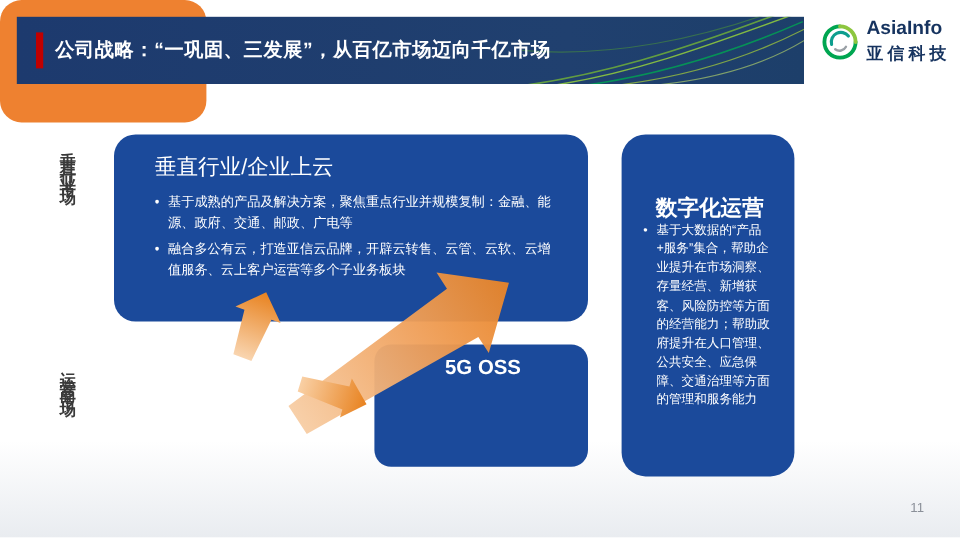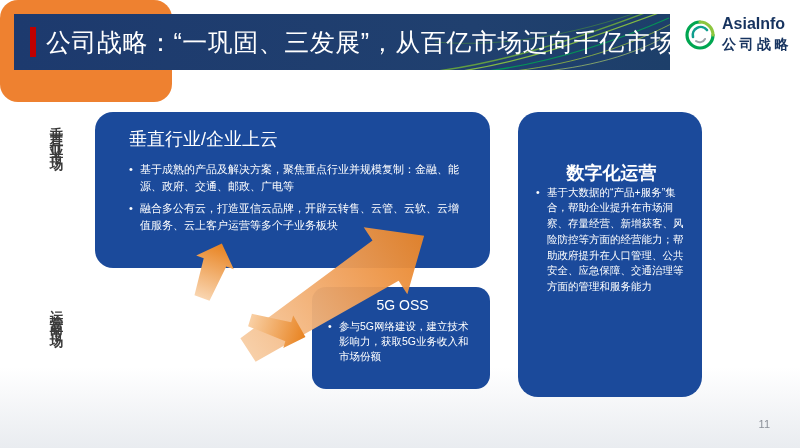--- a/index.html
+++ b/index.html
@@ -10,21 +10,21 @@
     background:linear-gradient(180deg,#ffffff 0%,#ffffff 82%,#e9ecf0 100%);
   }
 
   
   .header {
     position:absolute; left:14px; top:14px; width:656px; height:56px;
     background:linear-gradient(90deg,#1d3a6e 0%,#20406f 70%,#1d3f6a 100%);
     display:flex; align-items:center; padding-left:16px;
   }
   .accent-bar { width:6px; height:30px; background:#c00000; margin-right:10px; flex:0 0 auto; }
-  .header-title { color:#ffffff; font-size:25px; font-weight:normal; letter-spacing:0.5px; white-space:nowrap; z-index:2; }
+  .header-title { color:#ffffff; font-size:16px; font-weight:bold; letter-spacing:0.5px; white-space:nowrap; z-index:2; }
   .waves { position:absolute; right:0; top:0; width:235px; height:56px; }
 
   
   .logo { position:absolute; right:8px; top:15px; display:flex; align-items:center; gap:6px; }
   .logo-icon { width:32px; height:32px; margin-top:2px; }
   .logo-name { color:#16335f; font-size:16px; font-weight:bold; line-height:1.1; }
   .logo-cn { color:#16335f; font-size:14px; font-weight:bold; letter-spacing:3.5px; margin-top:3px; }
 
   
   .vlabel {
@@ -42,24 +42,24 @@
   .bullets li { position:relative; padding-left:11px; margin-bottom:6px; font-size:11px; line-height:1.5; }
   .bullets li::before { content:"\2022"; position:absolute; left:0; top:0; }
 
   .box-bss {
     left:95px; top:287px; width:172px; height:102px; border-radius:18px;
     background:#ee8130; display:flex; align-items:center; justify-content:center;
     font-size:17px; font-weight:bold;
   }
 
   .box-5g { left:312px; top:287px; width:178px; height:102px; border-radius:14px; padding:10px 13px 0 16px; }
-  .box-5g .box-title { font-size:14px; font-weight:normal; text-align:center; margin-bottom:6px; }
+  .box-5g .box-title { font-size:17px; font-weight:bold; text-align:center; margin-bottom:6px; }
   .box-5g .bullets li { font-size:10.5px; line-height:1.45; margin-bottom:0; }
 
-  .box-dsaas { left:518px; top:112px; width:184px; height:285px; border-radius:20px; padding:50px 15px 0 18px; }
+  .box-dsaas { left:518px; top:112px; width:144px; height:285px; border-radius:20px; padding:50px 15px 0 18px; }
   .box-dsaas .box-title { font-size:18px; font-weight:bold; text-align:center; line-height:1.25; }
   .box-dsaas .box-subtitle { font-size:15px; font-weight:bold; text-align:center; margin-bottom:14px; }
   .box-dsaas .bullets li { font-size:10.5px; line-height:1.5; }
 
   
   .arrows { position:absolute; left:0; top:0; width:800px; height:448px; pointer-events:none; }
 
   
   .page-number { position:absolute; right:30px; top:418px; font-size:11px; color:#8b9099; }
 </style>
@@ -83,44 +83,41 @@
 
   <div class="logo">
     <svg class="logo-icon" viewBox="0 0 32 32">
       <path d="M16,3 A13,13 0 1 0 29,16" stroke="#00a651" stroke-width="3.2" fill="none" stroke-linecap="round"></path>
       <path d="M16,3 A13,13 0 0 1 29,16" stroke="#8dc63f" stroke-width="3.2" fill="none" stroke-linecap="round"></path>
       <path d="M9,18 A8,8 0 0 1 23,11" stroke="#0e9e8e" stroke-width="2.6" fill="none" stroke-linecap="round"></path>
       <path d="M12,22 A6,6 0 0 0 21,20" stroke="#9aa0a6" stroke-width="2" fill="none" stroke-linecap="round"></path>
     </svg>
     <div class="logo-text">
       <div class="logo-name">AsiaInfo</div>
-      <div class="logo-cn">公司战略</div>
+      <div class="logo-cn">亚信科技</div>
     </div>
   </div>
 
   <div class="vlabel vlabel-top">垂直行业市场</div>
   <div class="vlabel vlabel-bottom">运营商市场</div>
 
   <div class="box box-vertical">
     <div class="box-title">垂直行业/企业上云</div>
     <ul class="bullets">
       <li>基于成熟的产品及解决方案，聚焦重点行业并规模复制：金融、能源、政府、交通、邮政、广电等</li>
       <li>融合多公有云，打造亚信云品牌，开辟云转售、云管、云软、云增值服务、云上客户运营等多个子业务板块</li>
     </ul>
   </div>
 
   <div class="box-bss">
     <span>电信BSS</span>
   </div>
 
   <div class="box box-5g">
     <div class="box-title">5G OSS</div>
-    <ul class="bullets">
-      <li>参与5G网络建设，建立技术影响力，获取5G业务收入和市场份额</li>
-    </ul>
   </div>
 
   <div class="box box-dsaas">
     <div class="box-title">数字化运营</div>
     <ul class="bullets">
       <li>基于大数据的“产品+服务”集合，帮助企业提升在市场洞察、存量经营、新增获客、风险防控等方面的经营能力；帮助政府提升在人口管理、公共安全、应急保障、交通治理等方面的管理和服务能力</li>
     </ul>
   </div>
 
   <svg class="arrows" viewBox="0 0 800 448">

